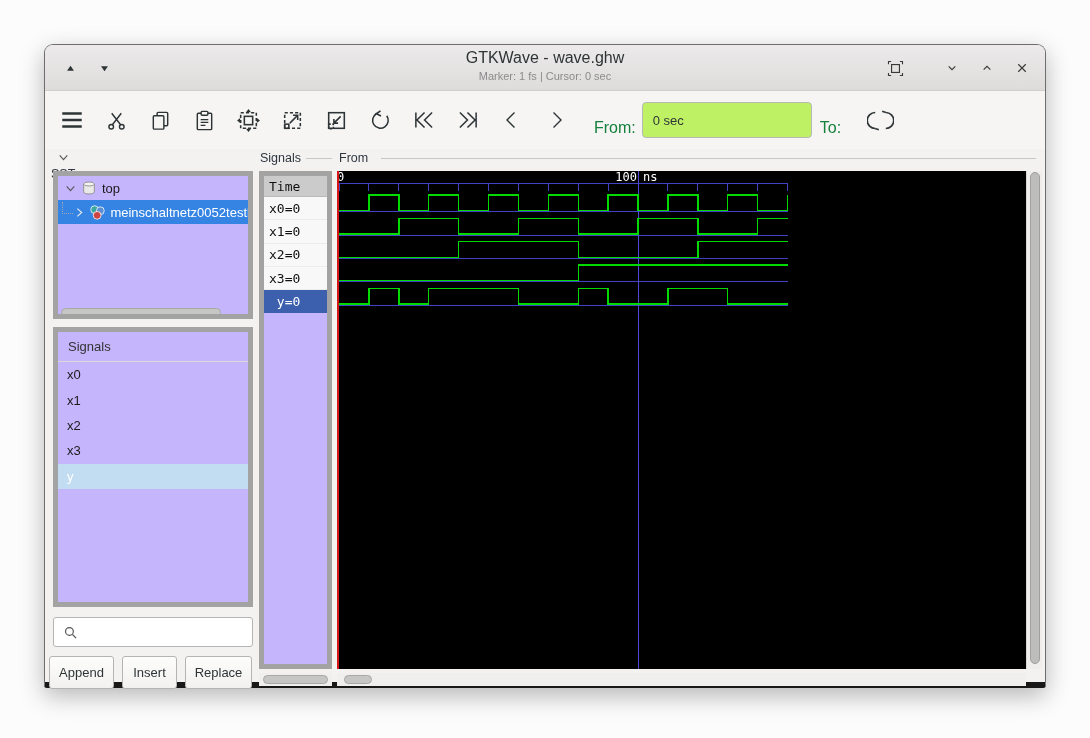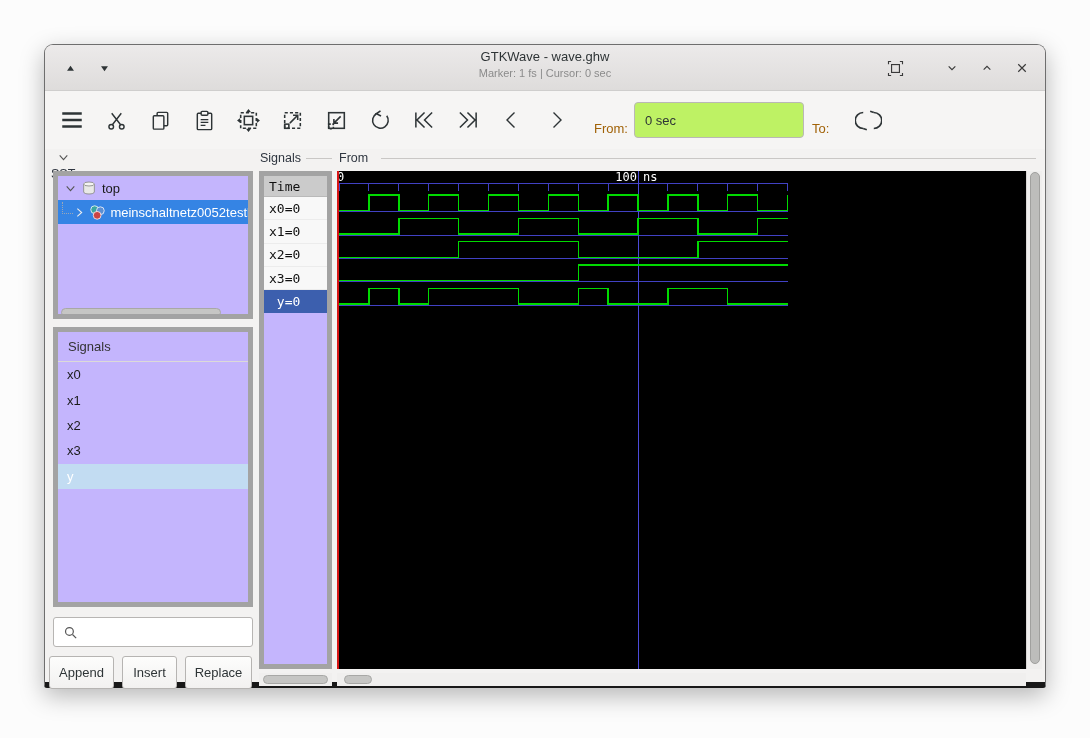--- a/index.html
+++ b/index.html
@@ -12,28 +12,28 @@
   }
   
   .titlebar { position:absolute; left:0; top:0; width:100%; height:46px;
     background:linear-gradient(#eceaea,#dedcdb); border-radius:8px 8px 0 0;
     border-bottom:1px solid #cfcecd; }
   .tb-left { position:absolute; left:12px; top:9px; display:flex; gap:8px; }
   .tb-right { position:absolute; right:10px; top:9px; display:flex; gap:9px; align-items:center; }
   .tb-btn { width:26px; height:28px; display:flex; align-items:center; justify-content:center; background:transparent; border:none; }
   .tb-btn.gap { margin-right:22px; }
   .tb-center { position:absolute; left:0; right:0; top:4px; text-align:center; pointer-events:none; }
-  .win-title { font-size:13px; color:#2e3436; }
+  .win-title { font-size:16px; color:#2e3436; }
   .win-subtitle { font-size:11px; color:#8b8b8b; margin-top:3px; }
   
   .toolbar { position:absolute; left:0; top:46px; width:100%; height:58px;
     background:#f6f5f4; display:flex; align-items:center; padding-left:13px; }
   .tool-btn { width:28px; height:28px; margin-right:16px; background:transparent; border:none;
     display:flex; align-items:center; justify-content:center; border-radius:4px; }
-  .field-label { font-size:13px; color:#a16207; margin:16px 6px 0 8px; }
+  .field-label { font-size:16px; color:#15803d; margin:16px 6px 0 8px; }
   .entry { height:36px; background:#bef264; border:1px solid #bab8b6; border-radius:4px;
     font-size:13px; color:#2e3436; padding:0 10px; font-family:"Liberation Sans",sans-serif; }
   .entry.from { width:170px; }
   .entry.to { width:162px; }
   .reload-btn { width:34px; height:34px; margin-left:16px; background:transparent; border:none;
     display:flex; align-items:center; justify-content:center; }
   
   .frame-label { position:absolute; font-size:12.5px; color:#2f3640; }
   .frame-line { position:absolute; height:1px; background:#c9c7c5; }
   .white-box { position:absolute; background:#c4b5fd; border:5px solid #a3a3a3; }

